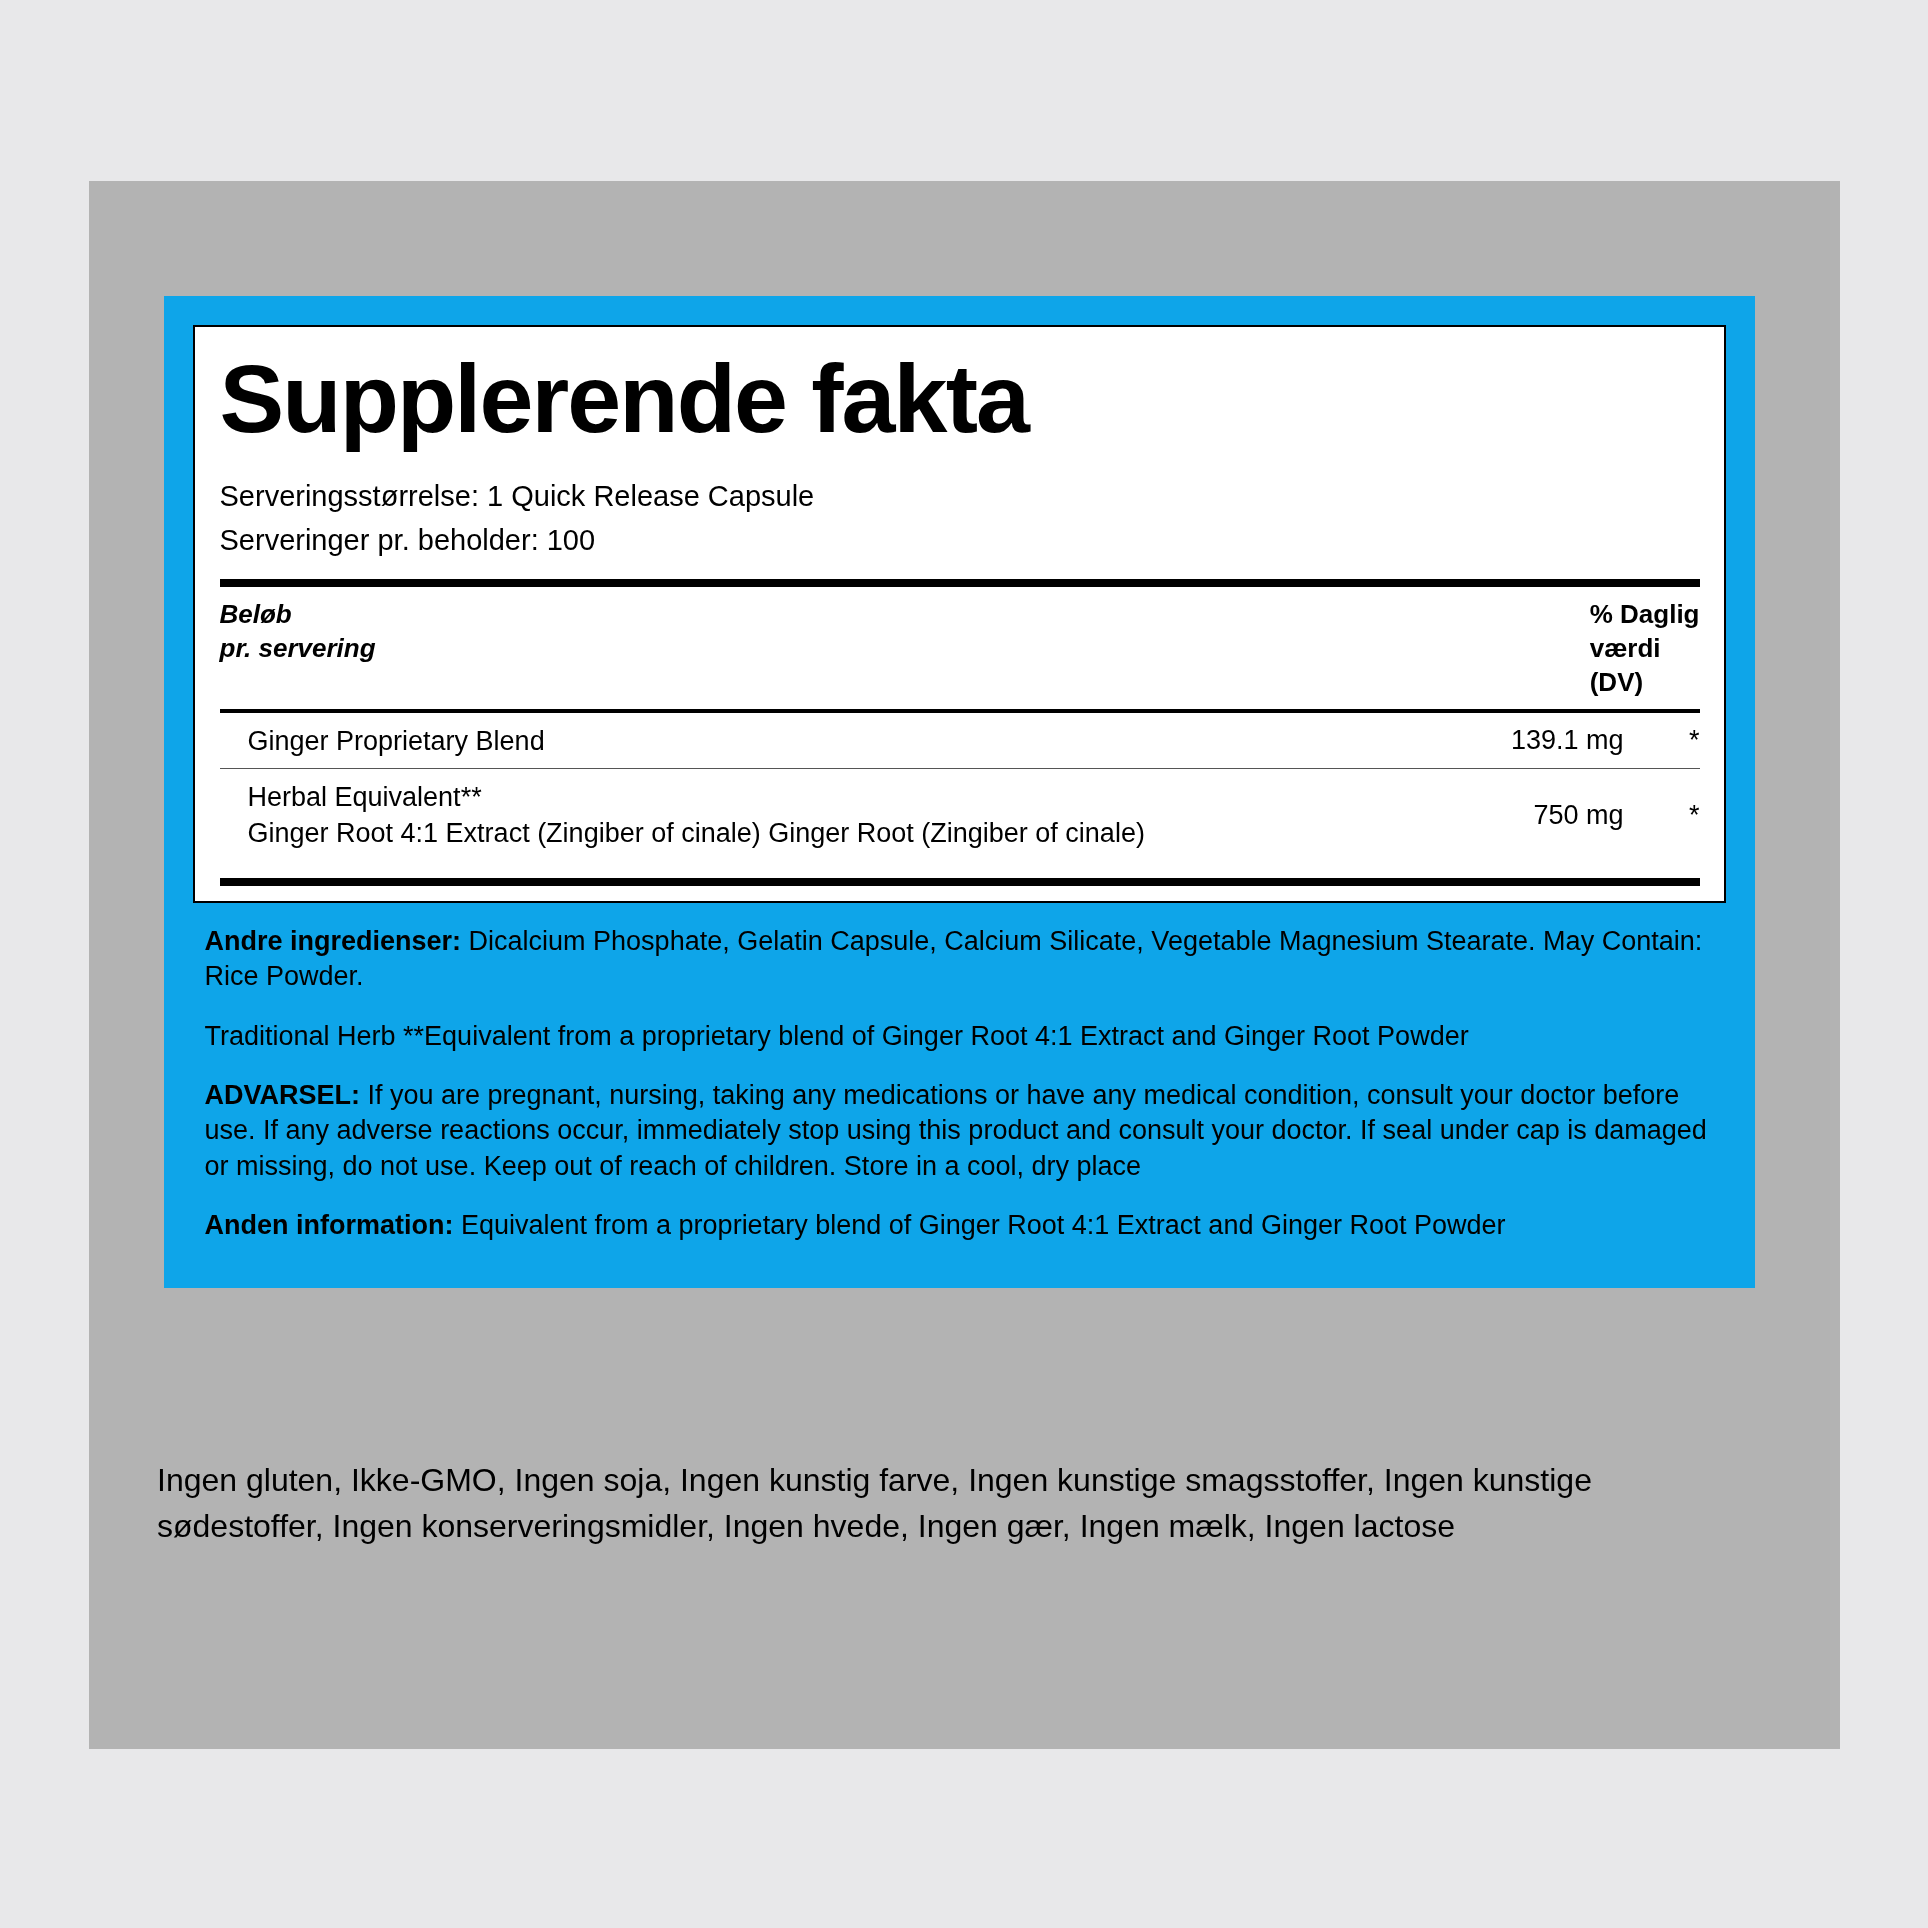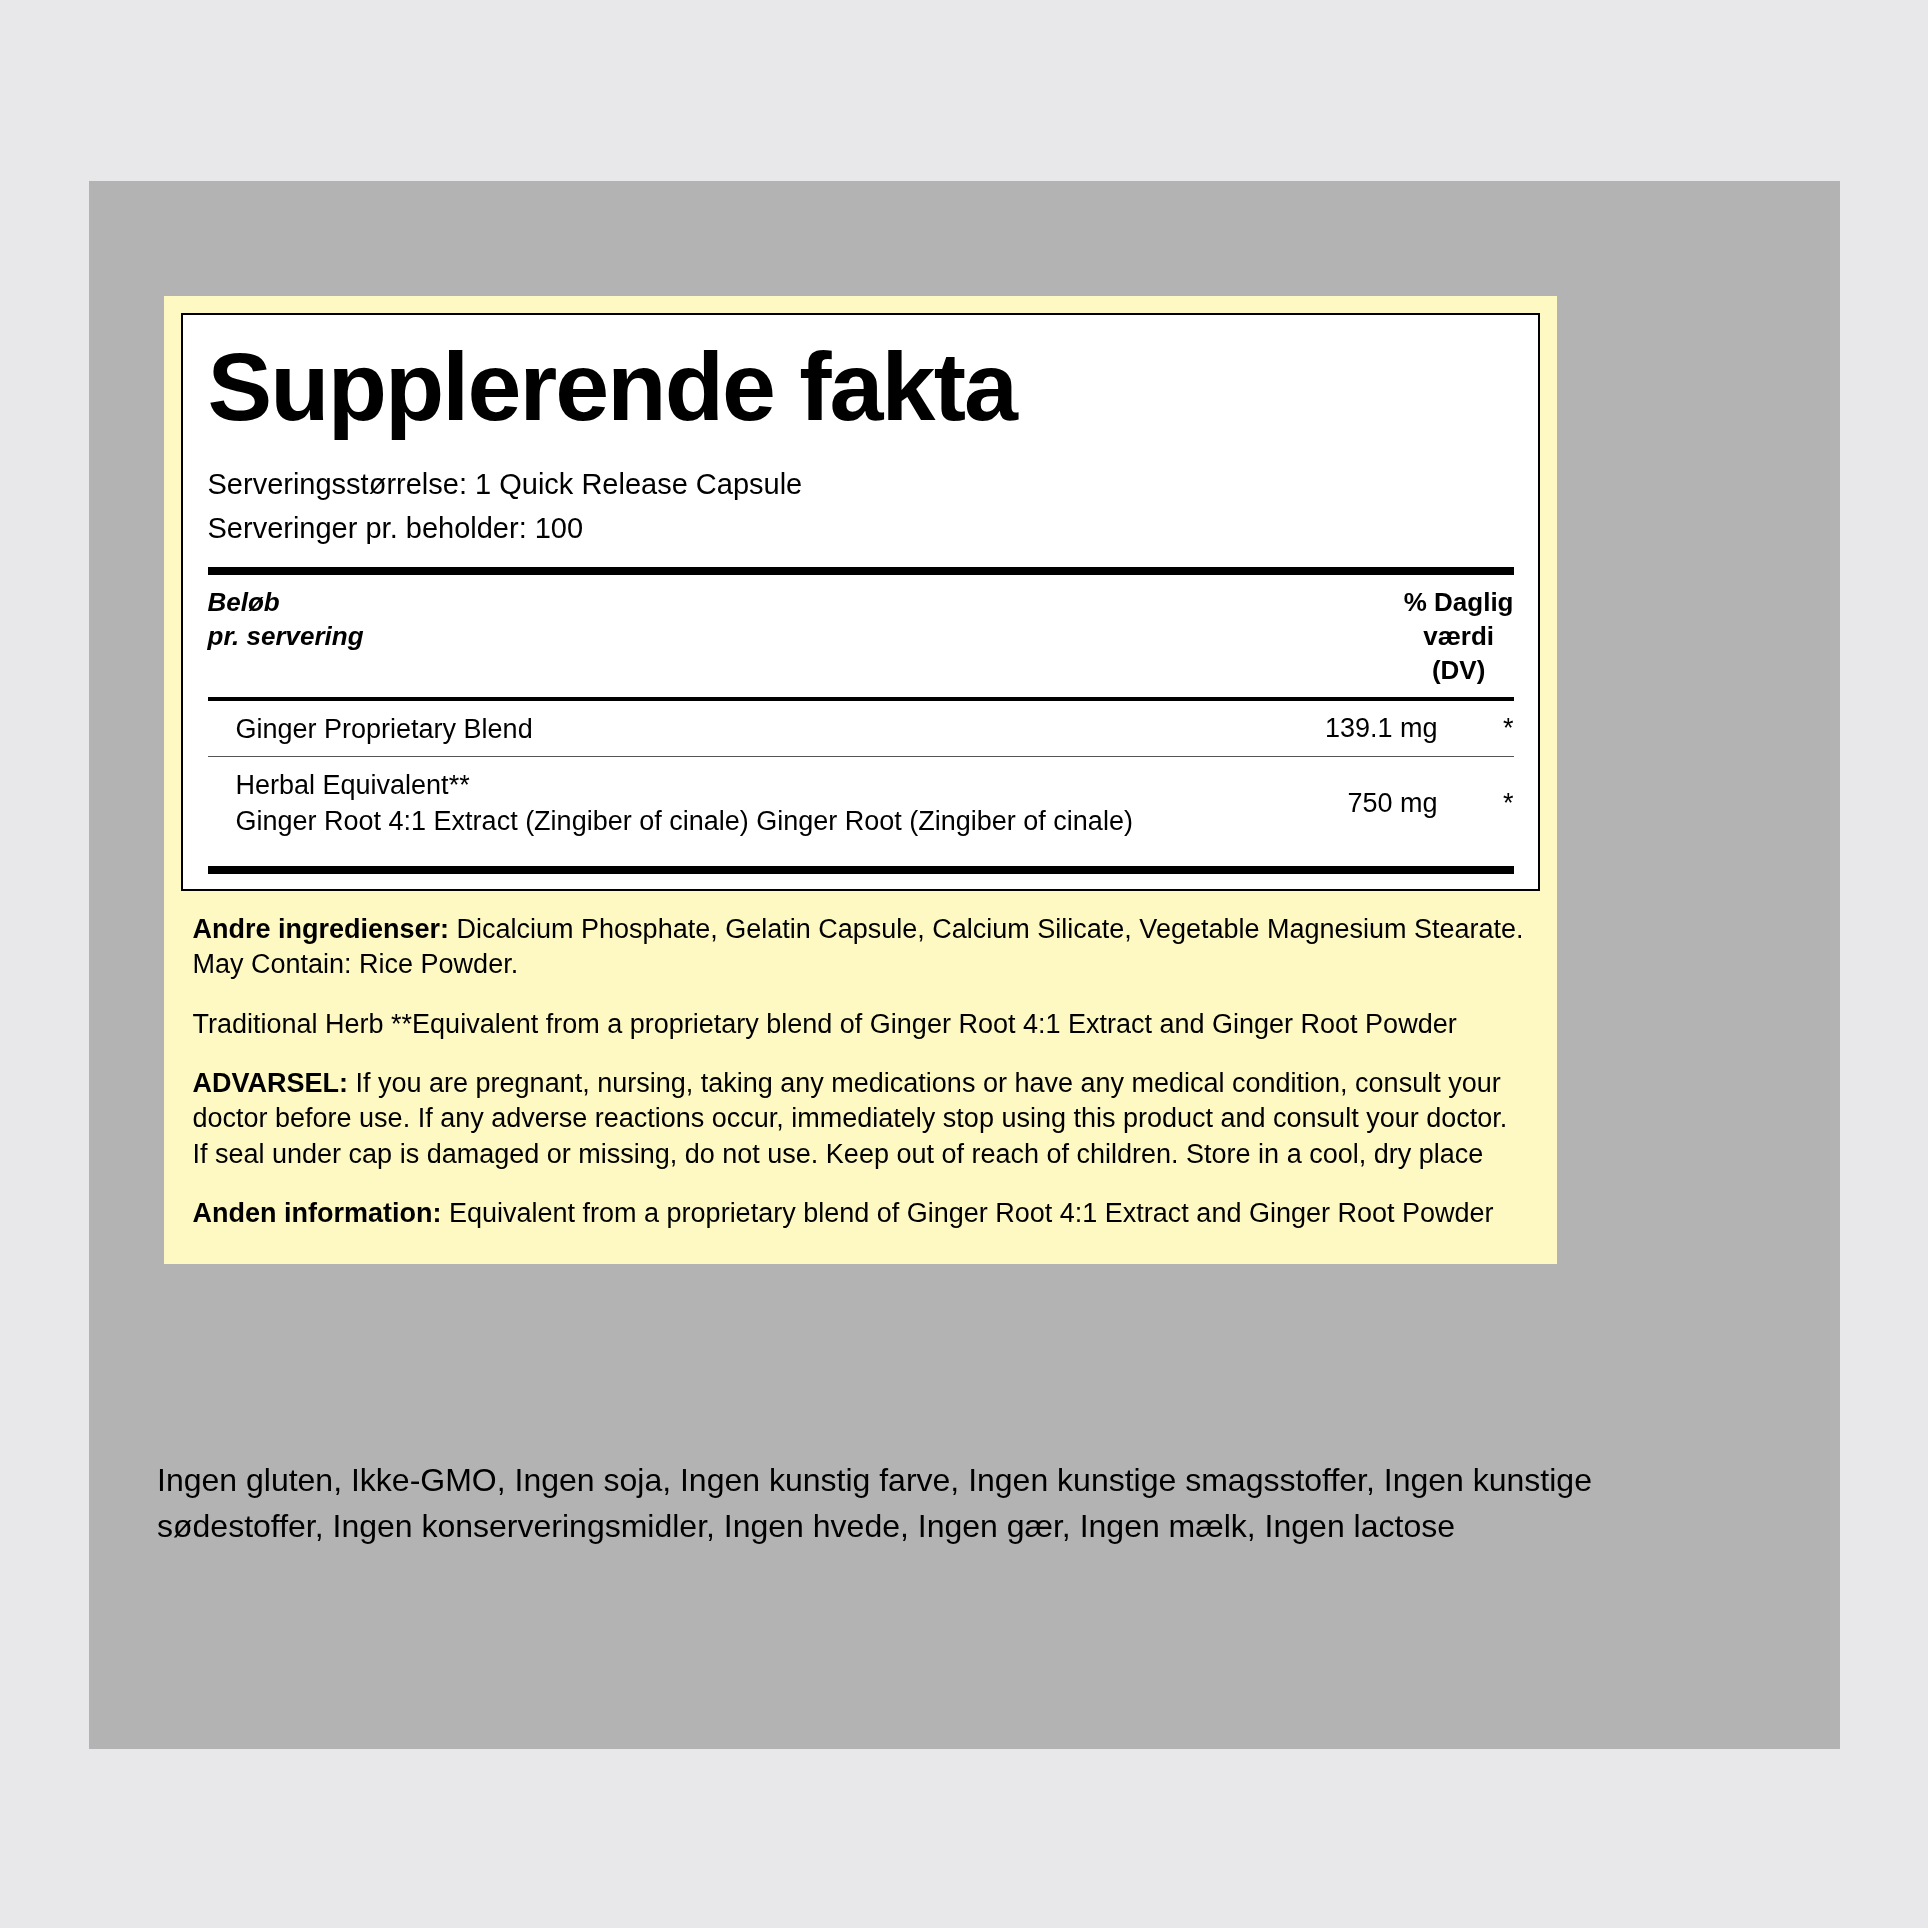--- a/index.html
+++ b/index.html
@@ -35,24 +35,24 @@
     line-height: 1.25;
   }
   .directions b {
     font-weight: bold;
   }
 
   .facts-box {
     position: absolute;
     left: 75px;
     top: 115px;
-    width: 1393px;
-    background: #fef9c3;
+    width: 1591px;
+    background: #0ea5e9;
     box-sizing: border-box;
-    padding: 4px;
+    padding: 16px;
   }
 
   .facts-inner {
     margin: 13px 13px 0 13px;
     border: 2.8px solid #000;
     box-sizing: border-box;
     padding: 17px 24.5px 15px 24.5px;
     background: #fff;
   }
 
@@ -91,21 +91,21 @@
   .amount-left {
     font-size: 26px;
     font-weight: bold;
     line-height: 1.3;
     font-style: italic;
   }
   .amount-right {
     font-size: 26px;
     font-weight: bold;
     line-height: 1.3;
-    text-align: center;
+    text-align: left;
   }
 
   .nutrient-row {
     display: flex;
     align-items: center;
     padding: 9.4px 0 9.4px 0;
     font-size: 27px;
     color: #000;
   }
   .nutrient-name {

